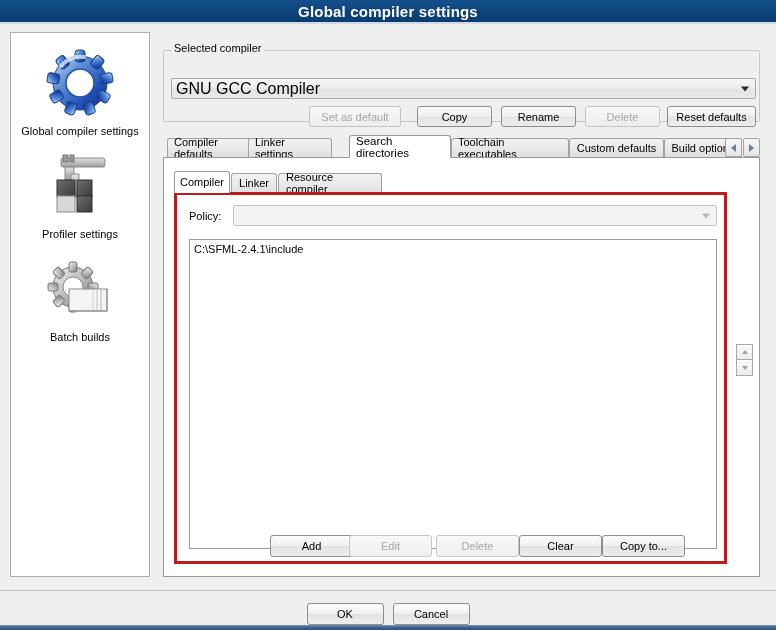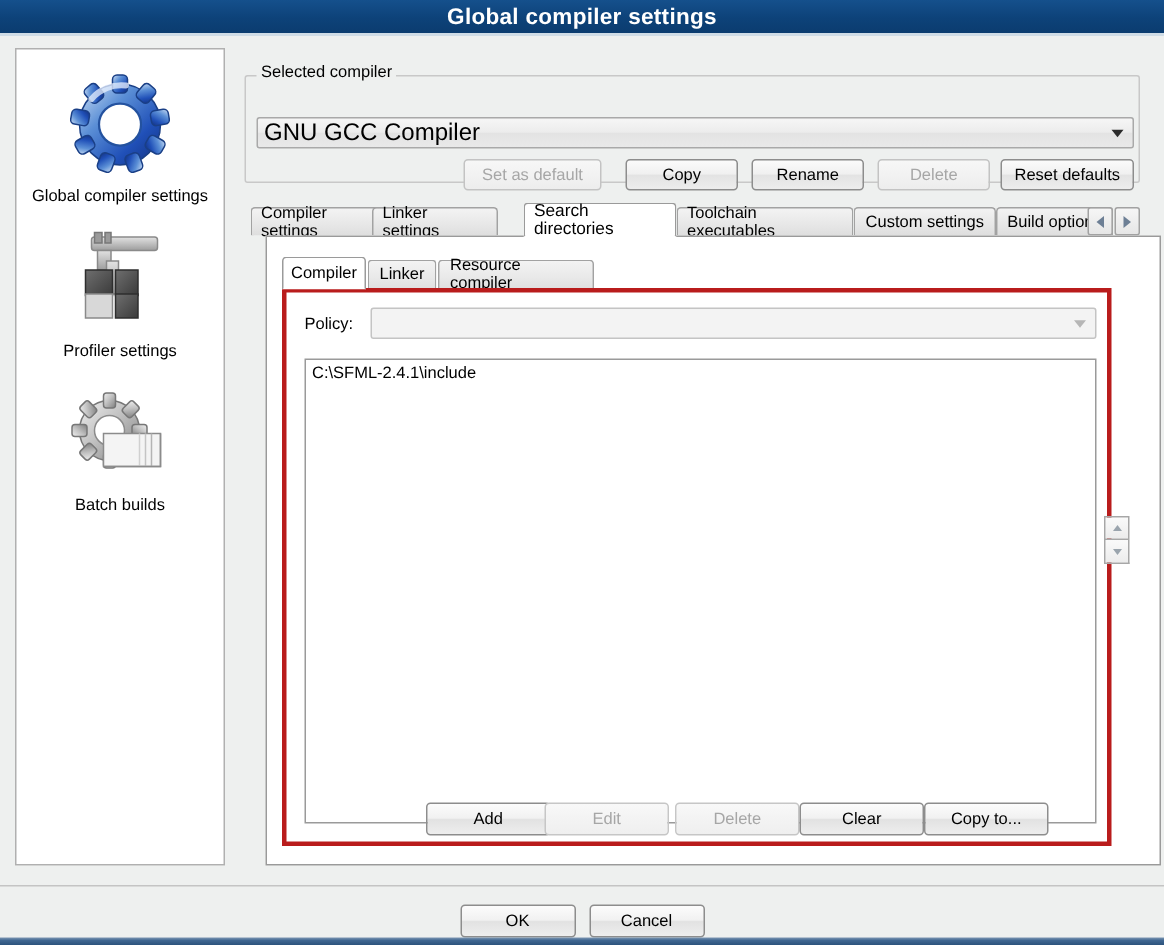--- a/index.html
+++ b/index.html
@@ -219,21 +219,20 @@
   
   #tabpage {
     position: absolute;
     left: 0px;
     top: 125px;
     width: 597px;
     height: 420px;
     background: #ffffff;
     border: 1px solid #9a9a9a;
     box-sizing: border-box;
-    margin-left: 14px;
   }
 
   
   #innertabbar {
     position: absolute;
     left: 10px;
     top: 13px;
     width: 575px;
     height: 21px;
   }
@@ -546,25 +545,25 @@
 
     <div class="btnrow">
       <div class="btn disabled" style="left:146px; width:92px;">Set as default</div>
       <div class="btn" style="left:254px; width:75px;">Copy</div>
       <div class="btn" style="left:338px; width:75px;">Rename</div>
       <div class="btn disabled" style="left:422px; width:75px;">Delete</div>
       <div class="btn" style="left:504px; width:89px;">Reset defaults</div>
     </div>
 
     <div id="tabbar">
-      <div class="tab" style="left:4px; width:97px;">Compiler settings</div>
+      <div class="tab" style="left:4px; width:97px;">Compiler defaults</div>
       <div class="tab" style="left:85px; width:84px;">Linker settings</div>
       <div class="tab active" style="left:186px; width:102px;">Search directories</div>
       <div class="tab" style="left:288px; width:118px;">Toolchain executables</div>
-      <div class="tab" style="left:406px; width:95px;">Custom settings</div>
+      <div class="tab" style="left:406px; width:95px;">Custom defaults</div>
       <div class="tab" style="left:501px; width:78px;">Build options</div>
       <div class="tabscroll" style="left:562px;">
         <span class="tri-left"></span>
       </div>
       <div class="tabscroll" style="left:580px;">
         <span class="tri-right"></span>
       </div>
     </div>
 
     <div id="tabpage">

